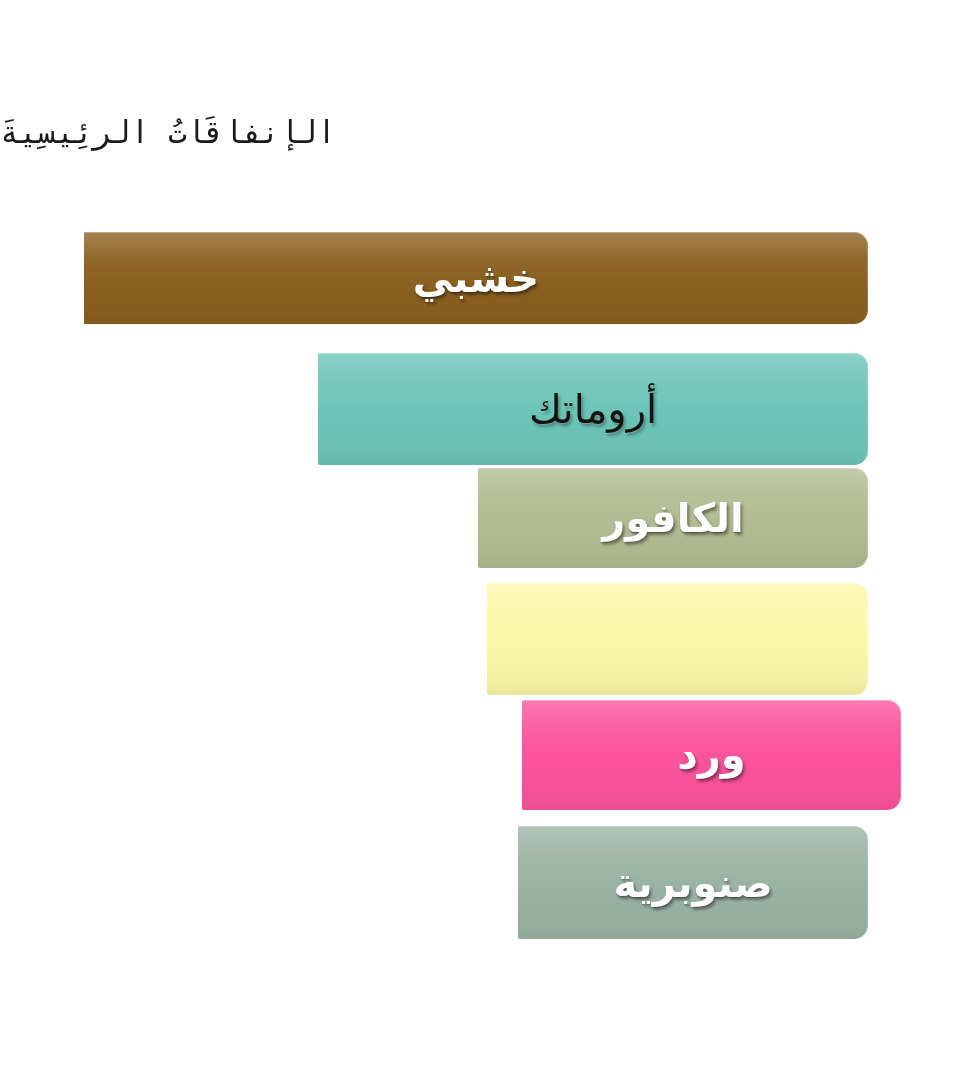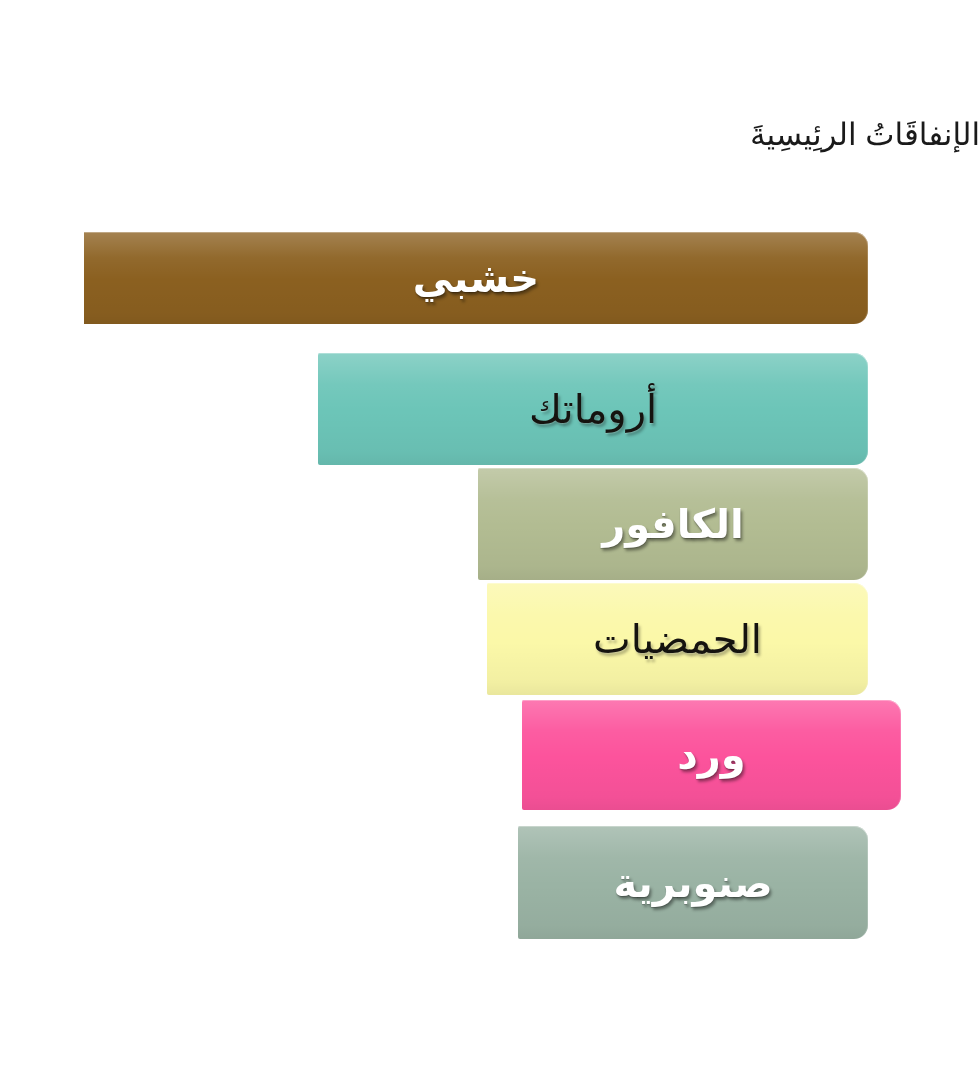--- a/index.html
+++ b/index.html
@@ -24,22 +24,22 @@
     height: 1080px;
     background: #ffffff;
   }
 
   
   #chart-title {
     position: absolute;
     left: 0;
     top: 112px;
     width: 980px;
-    text-align: right;
-    font-family: Liberation Sans, sans-serif;
+    text-align: left;
+    font-family: Liberation Mono, monospace;
     font-size: 31px;
     line-height: 46px;
     font-weight: 400;
     color: #1a1a1a;
     direction: rtl;
     white-space: nowrap;
     letter-spacing: 0.5px;
   }
 
   
@@ -125,29 +125,28 @@
       <div class="bar-row flat-left" style="left: 84px; top: 232px; width: 784px; height: 92px; background: rgb(139, 96, 32);">
         <span class="bar-sheen"></span>
         <span class="bar-edge"></span>
         <span class="bar-label light">خشبي</span>
       </div>
       <div class="bar-row" style="left: 318px; top: 353px; width: 550px; height: 112px; background: rgb(108, 197, 184);">
         <span class="bar-sheen"></span>
         <span class="bar-edge"></span>
         <span class="bar-label dark">أروماتك</span>
       </div>
-      <div class="bar-row" style="left: 478px; top: 468px; width: 390px; height: 112px; background: rgb(178, 188, 146); justify-content: center;">
+      <div class="bar-row" style="left: 478px; top: 468px; width: 390px; height: 100px; background: rgb(178, 188, 146); justify-content: center;">
         <span class="bar-sheen"></span>
         <span class="bar-edge"></span>
         <span class="bar-label light">الكافور</span>
       </div>
       <div class="bar-row" style="left: 487px; top: 583px; width: 381px; height: 112px; background: rgb(251, 248, 168);">
         <span class="bar-sheen"></span>
         <span class="bar-edge"></span>
-        <span class="bar-label dark">الحمضيات</span>
       </div>
       <div class="bar-row" style="left: 489px; top: 700px; width: 379px; height: 110px; background: rgb(252, 83, 156); margin-left: 33px;">
         <span class="bar-sheen"></span>
         <span class="bar-edge"></span>
         <span class="bar-label light">ورد</span>
       </div>
       <div class="bar-row" style="left: 518px; top: 815px; width: 350px; height: 113px; background: rgb(154, 179, 164); margin-top: 11px;">
         <span class="bar-sheen"></span>
         <span class="bar-edge"></span>
         <span class="bar-label light">صنوبرية</span>

